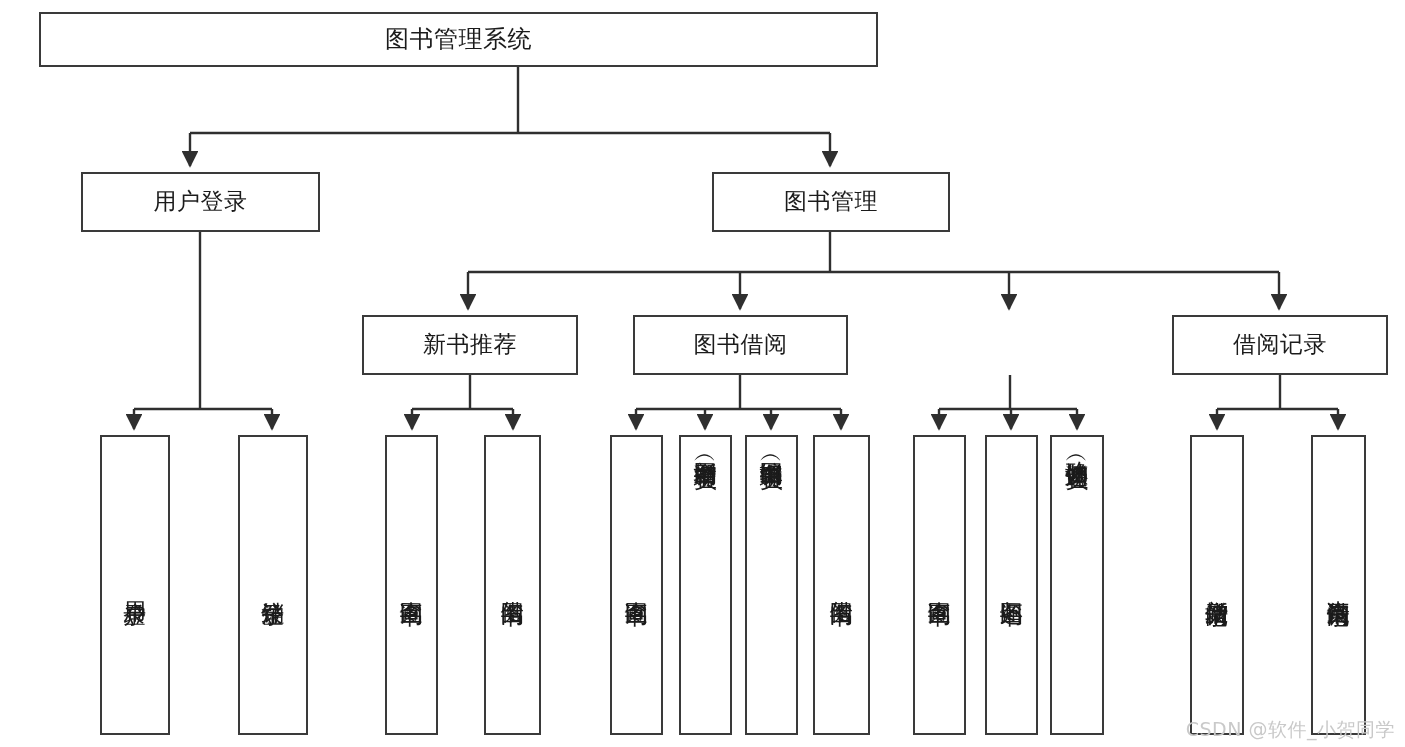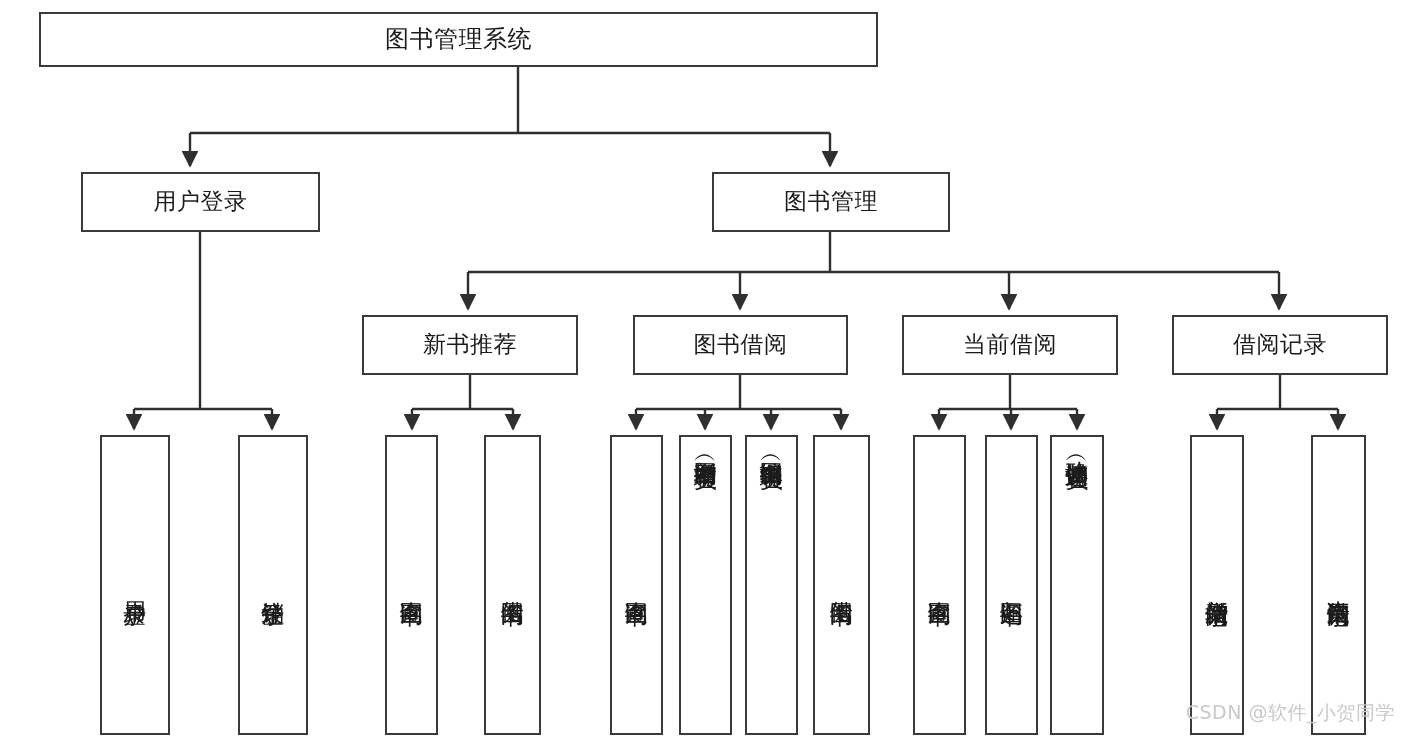--- a/index.html
+++ b/index.html
@@ -64,21 +64,21 @@
     font-size: 23px;
     line-height: 1.32;
     letter-spacing: 1px;
     color: #1b1b1b;
     white-space: nowrap;
     padding: 6px 0;
   }
   #watermark {
     position: absolute;
     right: 10px;
-    bottom: 21px;
+    bottom: 4px;
     font-size: 19px;
     color: #c9c9c9;
     white-space: nowrap;
     letter-spacing: 0.5px;
     pointer-events: none;
   }
 </style>
 </head>
 <body>
 
@@ -144,23 +144,20 @@
   <div class="node-box" style="left: 712px; top: 172px; width: 238px; height: 60px;">
     <span class="node-label-h">图书管理</span>
   </div>
 
   <div class="node-box" style="left: 633px; top: 315px; width: 215px; height: 60px;">
     <span class="node-label-h">图书借阅</span>
   </div>
   <div class="node-box" style="left: 362px; top: 315px; width: 216px; height: 60px;">
     <span class="node-label-h">新书推荐</span>
   </div>
-  <div class="node-box" style="left: 902px; top: 315px; width: 216px; height: 60px;">
-    <span class="node-label-h">当前借阅</span>
-  </div>
   <div class="node-box" style="left: 1172px; top: 315px; width: 216px; height: 60px; text-align: center;">
     <span class="node-label-h">借阅记录</span>
   </div>
 
   <div class="leaf-box align-middle" style="left: 100px; top: 435px; width: 70px; height: 300px;">
     <span class="node-label-v">用户登录</span>
   </div>
   <div class="leaf-box align-middle" style="left: 238px; top: 435px; width: 70px; height: 300px;">
     <span class="node-label-v">注销登录</span>
   </div>

